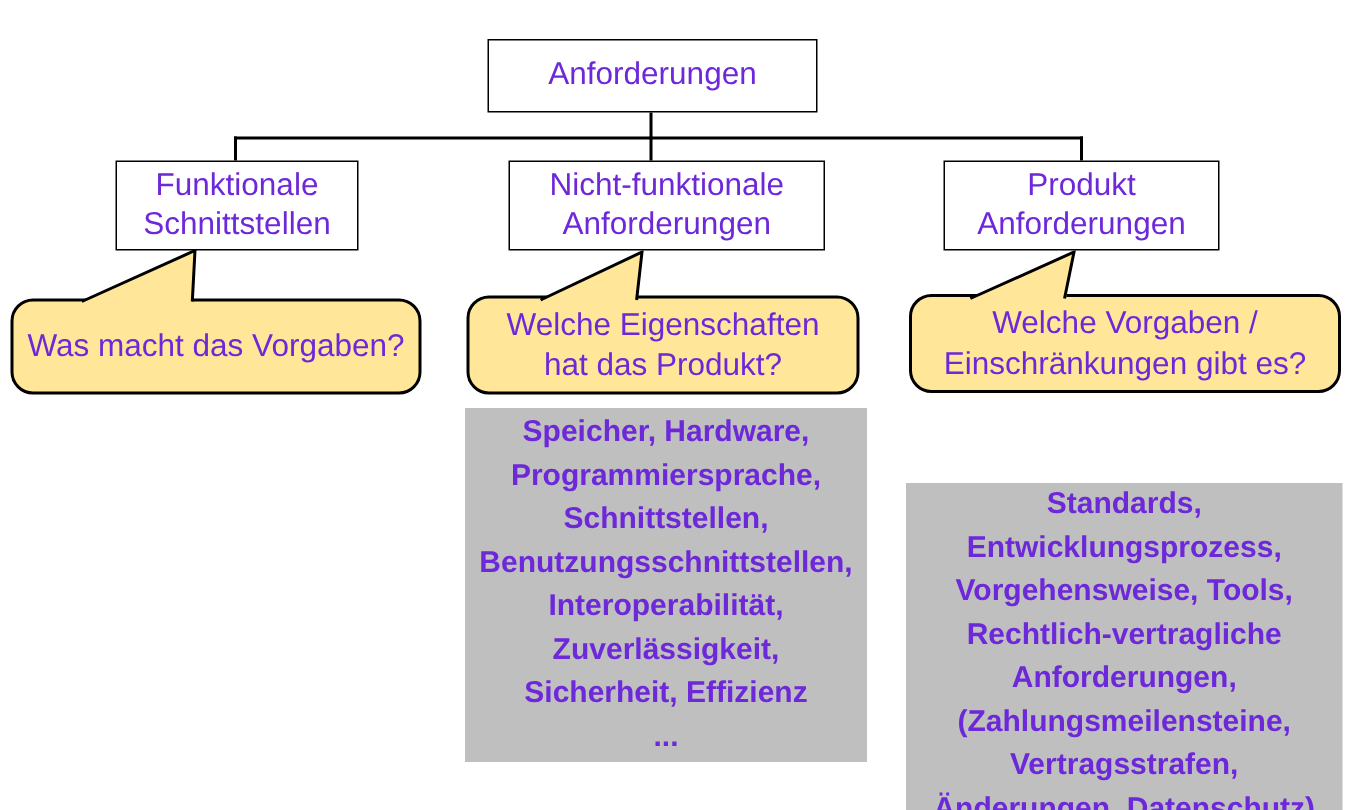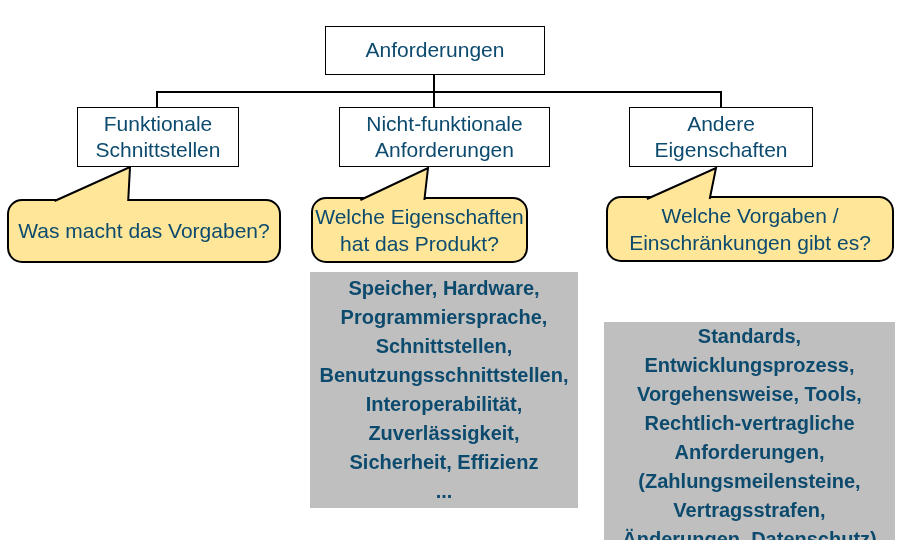--- a/index.html
+++ b/index.html
@@ -1,17 +1,17 @@
 <!DOCTYPE html>
 <html style="--callout-fill: #FFE699; --detail-fill: #BFBFBF; --border: #000000; --bg: #FFFFFF;"><head>
 <meta charset="utf-8">
 <style>
   html,body{margin:0;padding:0;background:#fff;}
   .canvas{position:relative;width:898px;height:540px;background:var(--bg,#FFFFFF);
-          font-family:"Liberation Sans",sans-serif;color:#0c4a6e;overflow:hidden;}
+          font-family:"Liberation Sans",sans-serif;color:#6d28d9;overflow:hidden;}
   .node{position:absolute;box-sizing:border-box;background:#fff;border:1.5px solid var(--border,#000);
         display:flex;align-items:center;justify-content:center;text-align:center;
         font-size:21px;line-height:1.25;}
   .line{position:absolute;background:var(--border,#000);}
   .callout{position:absolute;box-sizing:border-box;background:var(--callout-fill,#FFE699);
            border:2px solid var(--border,#000);border-radius:15px;
            display:flex;align-items:center;justify-content:center;text-align:center;
            font-size:21px;line-height:1.3;white-space:pre-line;}
   .tail{position:absolute;}
   .tail-fill{fill:var(--callout-fill,#FFE699);stroke:none;}
@@ -25,21 +25,21 @@
   #node-nicht-funktionale{left:339px;top:107px;width:211px;height:60px;}
   #node-andere{left:629px;top:107px;width:184px;height:60px;}
 
   #ln-root-stem{left:433px;top:74px;width:2px;height:19px;}
   #ln-horizontal{left:156px;top:91px;width:566px;height:2px;}
   #ln-drop-funktionale{left:156px;top:91px;width:2px;height:17px;}
   #ln-drop-nicht-funktionale{left:433px;top:91px;width:2px;height:17px;}
   #ln-drop-andere{left:720px;top:91px;width:2px;height:17px;}
 
   #callout-funktionale{left:7px;top:199px;width:274px;height:64px;}
-  #callout-nicht-funktionale{left:311px;top:197px;width:217px;height:66px;}
+  #callout-nicht-funktionale{left:311px;top:197px;width:262px;height:66px;}
   #callout-andere{left:606px;top:196px;width:288px;height:66px;}
 
   #tail-funktionale{left:40px;top:166px;width:100px;height:42px;}
   #tail-nicht-funktionale{left:345px;top:167px;width:95px;height:42px;}
   #tail-andere{left:630px;top:167px;width:95px;height:40px;}
 
   #details-nicht-funktionale{left:310px;top:272px;width:268px;height:236px;}
   #details-andere{left:604px;top:274px;width:291px;height:261px;margin-top:48px;}
 </style>
 </head>
@@ -49,21 +49,21 @@
 
   <div class="line" id="ln-root-stem"></div>
   <div class="line" id="ln-horizontal"></div>
   <div class="line" id="ln-drop-funktionale"></div>
   <div class="line" id="ln-drop-nicht-funktionale"></div>
   <div class="line" id="ln-drop-andere"></div>
 
   <div class="node" id="node-root">Anforderungen</div>
   <div class="node" id="node-funktionale">Funktionale Schnittstellen</div>
   <div class="node" id="node-nicht-funktionale">Nicht-funktionale Anforderungen</div>
-  <div class="node" id="node-andere">Andere Eigenschaften</div>
+  <div class="node" id="node-andere">Produkt Anforderungen</div>
 
   <div class="callout" id="callout-funktionale">Was macht das Vorgaben?</div>
   <div class="callout" id="callout-nicht-funktionale">Welche Eigenschaften
 hat das Produkt?</div>
   <div class="callout" id="callout-andere">Welche Vorgaben /
 Einschränkungen gibt es?</div>
 
   <svg class="tail" id="tail-funktionale" width="100" height="42" viewBox="0 0 100 42">
     <polygon class="tail-fill" points="90,1 8,38 88,38"></polygon>
     <path class="tail-stroke" d="M 14.6 35 L 90 1 L 88.2 35"></path>

